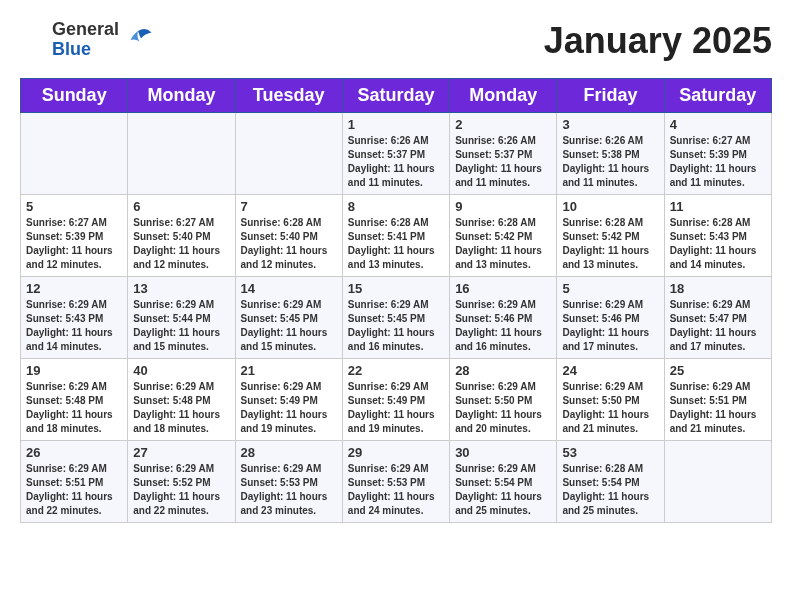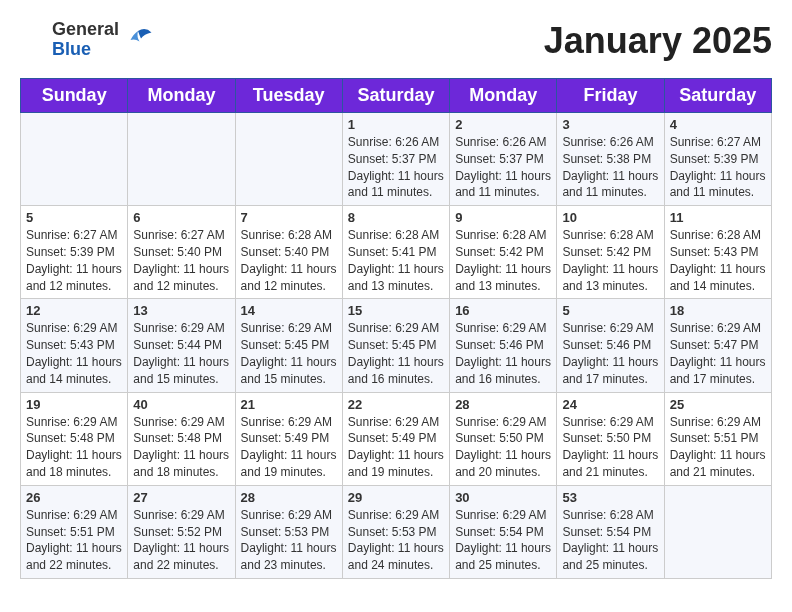--- a/index.html
+++ b/index.html
@@ -77,23 +77,24 @@
     .calendar tbody tr:nth-child(even) td {
       background: #fff;
     }
     .day-number {
       font-weight: bold;
       font-size: 13px;
       display: block;
       margin-bottom: 2px;
     }
     .day-info {
-      font-size: 12px;
+      font-size: 10px;
       line-height: 1.4;
       color: #333;
+      font-weight: bold;
     }
     .empty-cell {
       background: #f5f7fc !important;
     }
   </style>
 </head>
 <body>
 
 <div class="header">
   <div class="logo">

